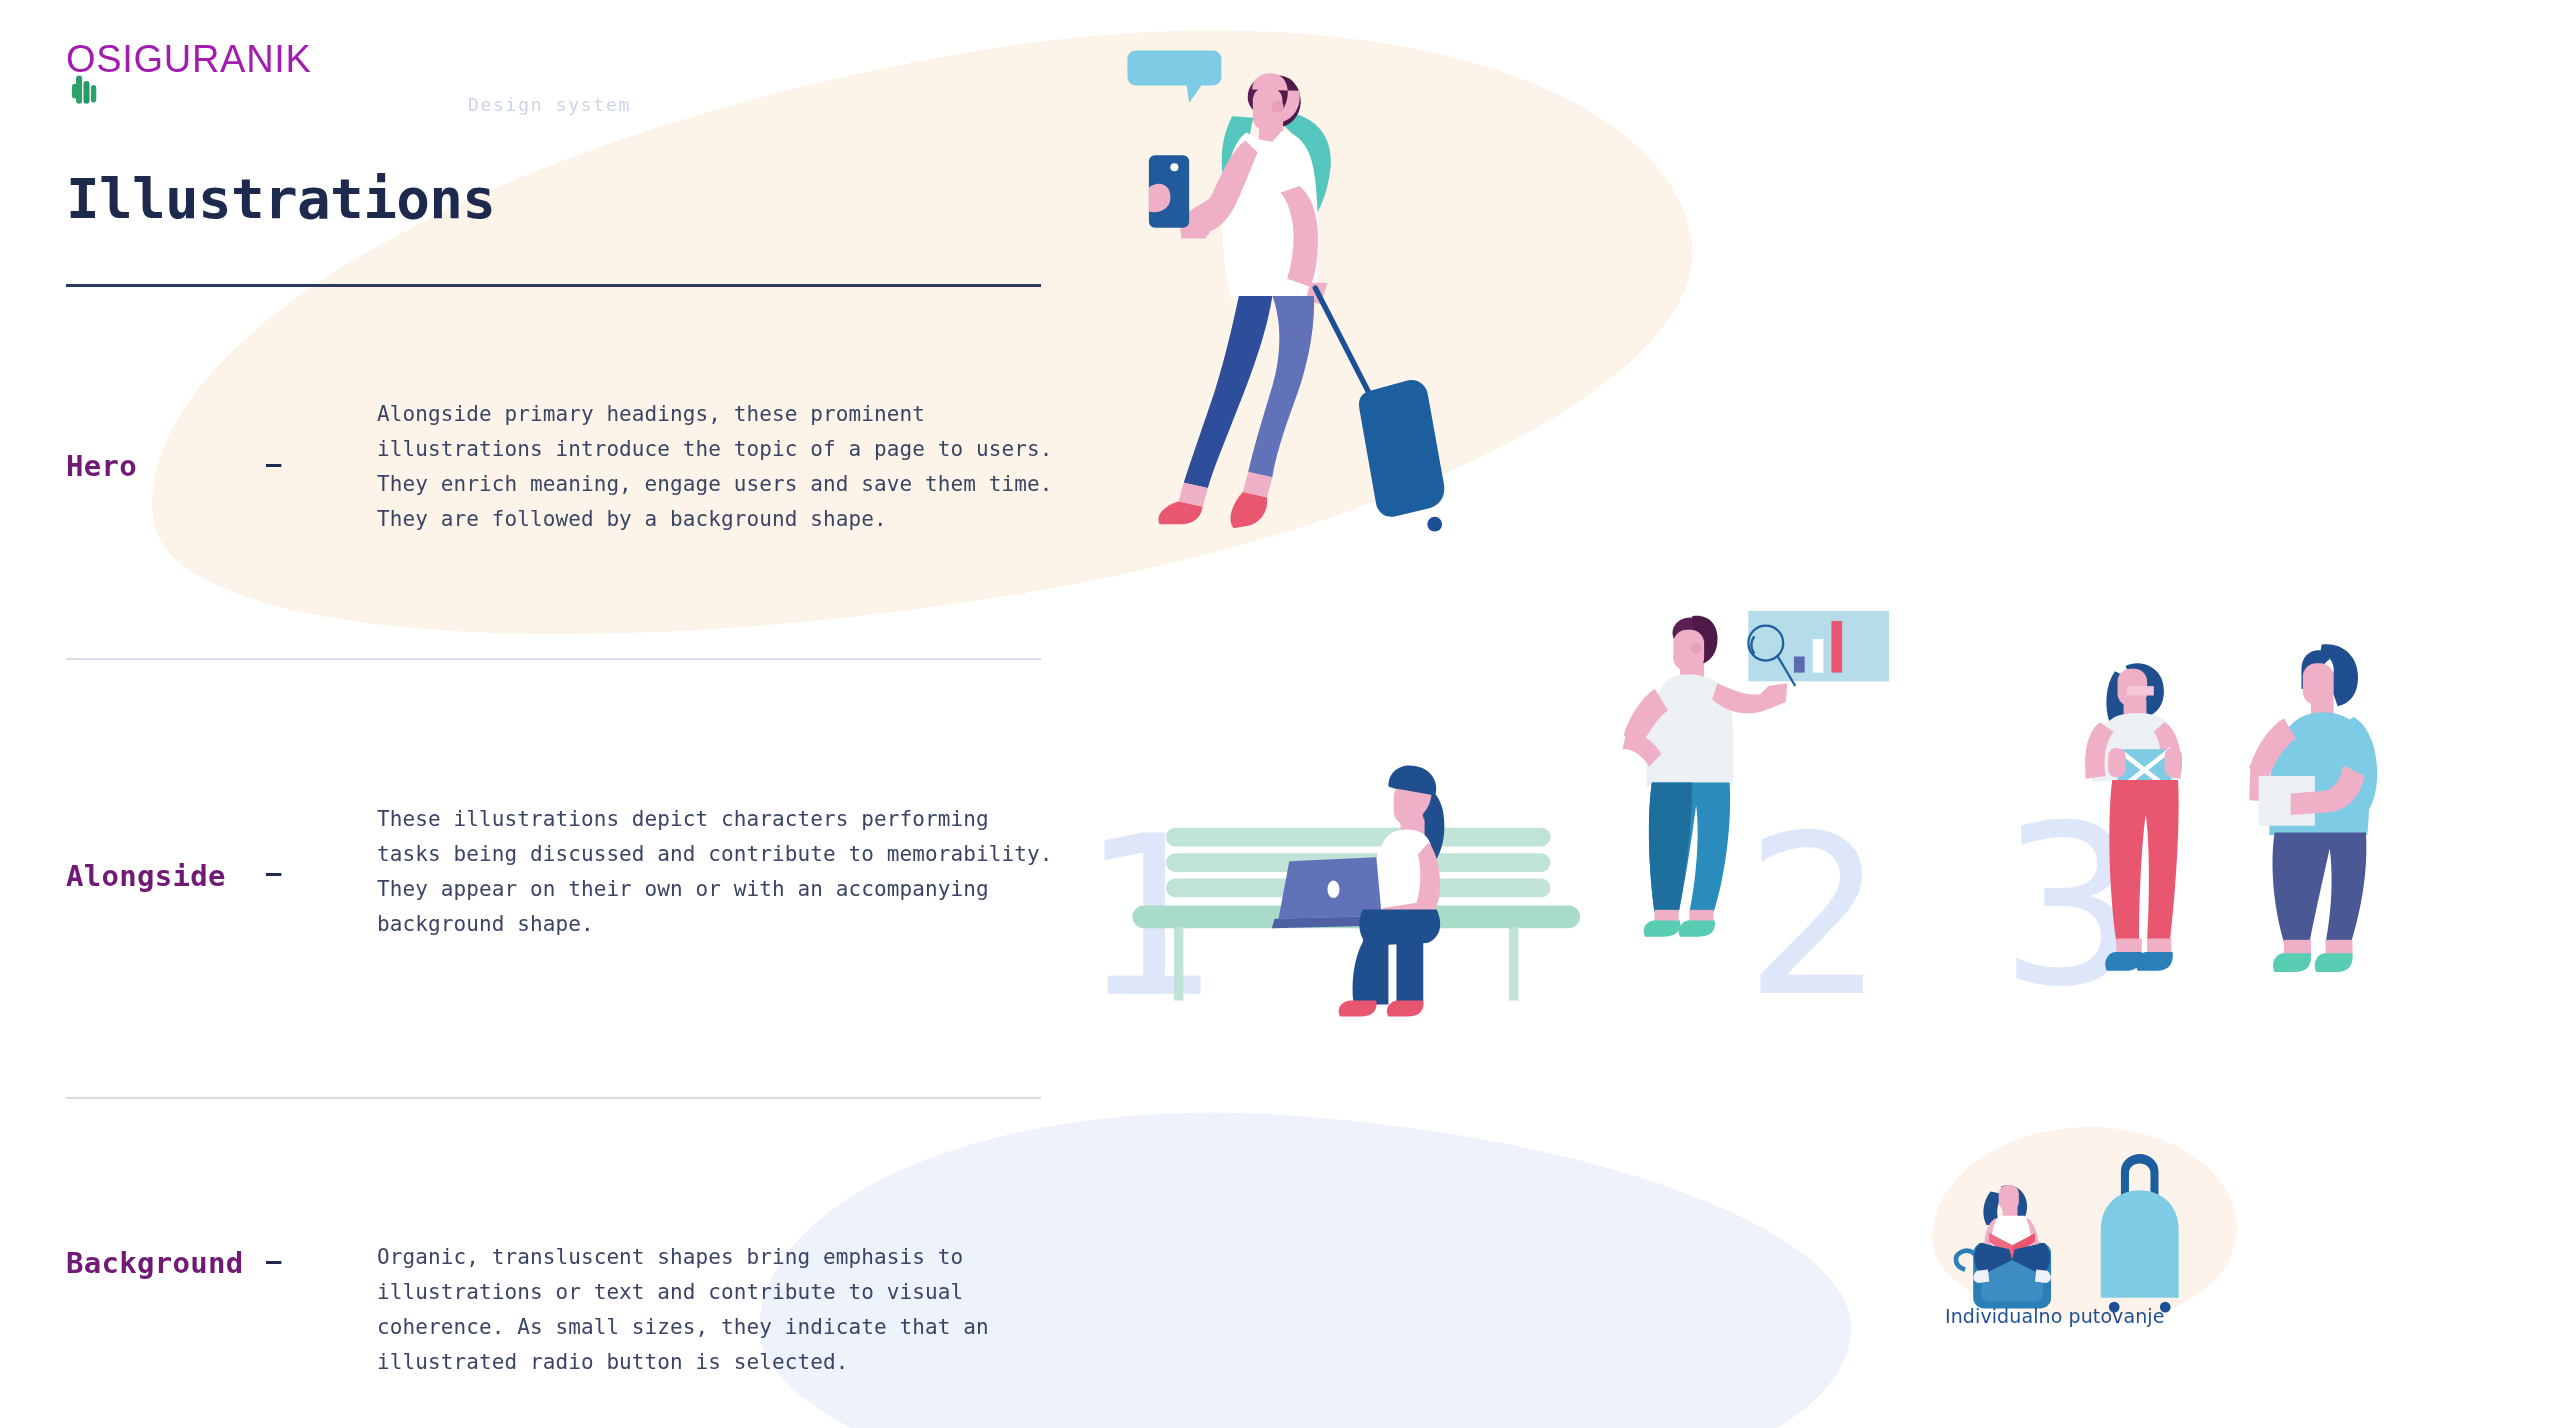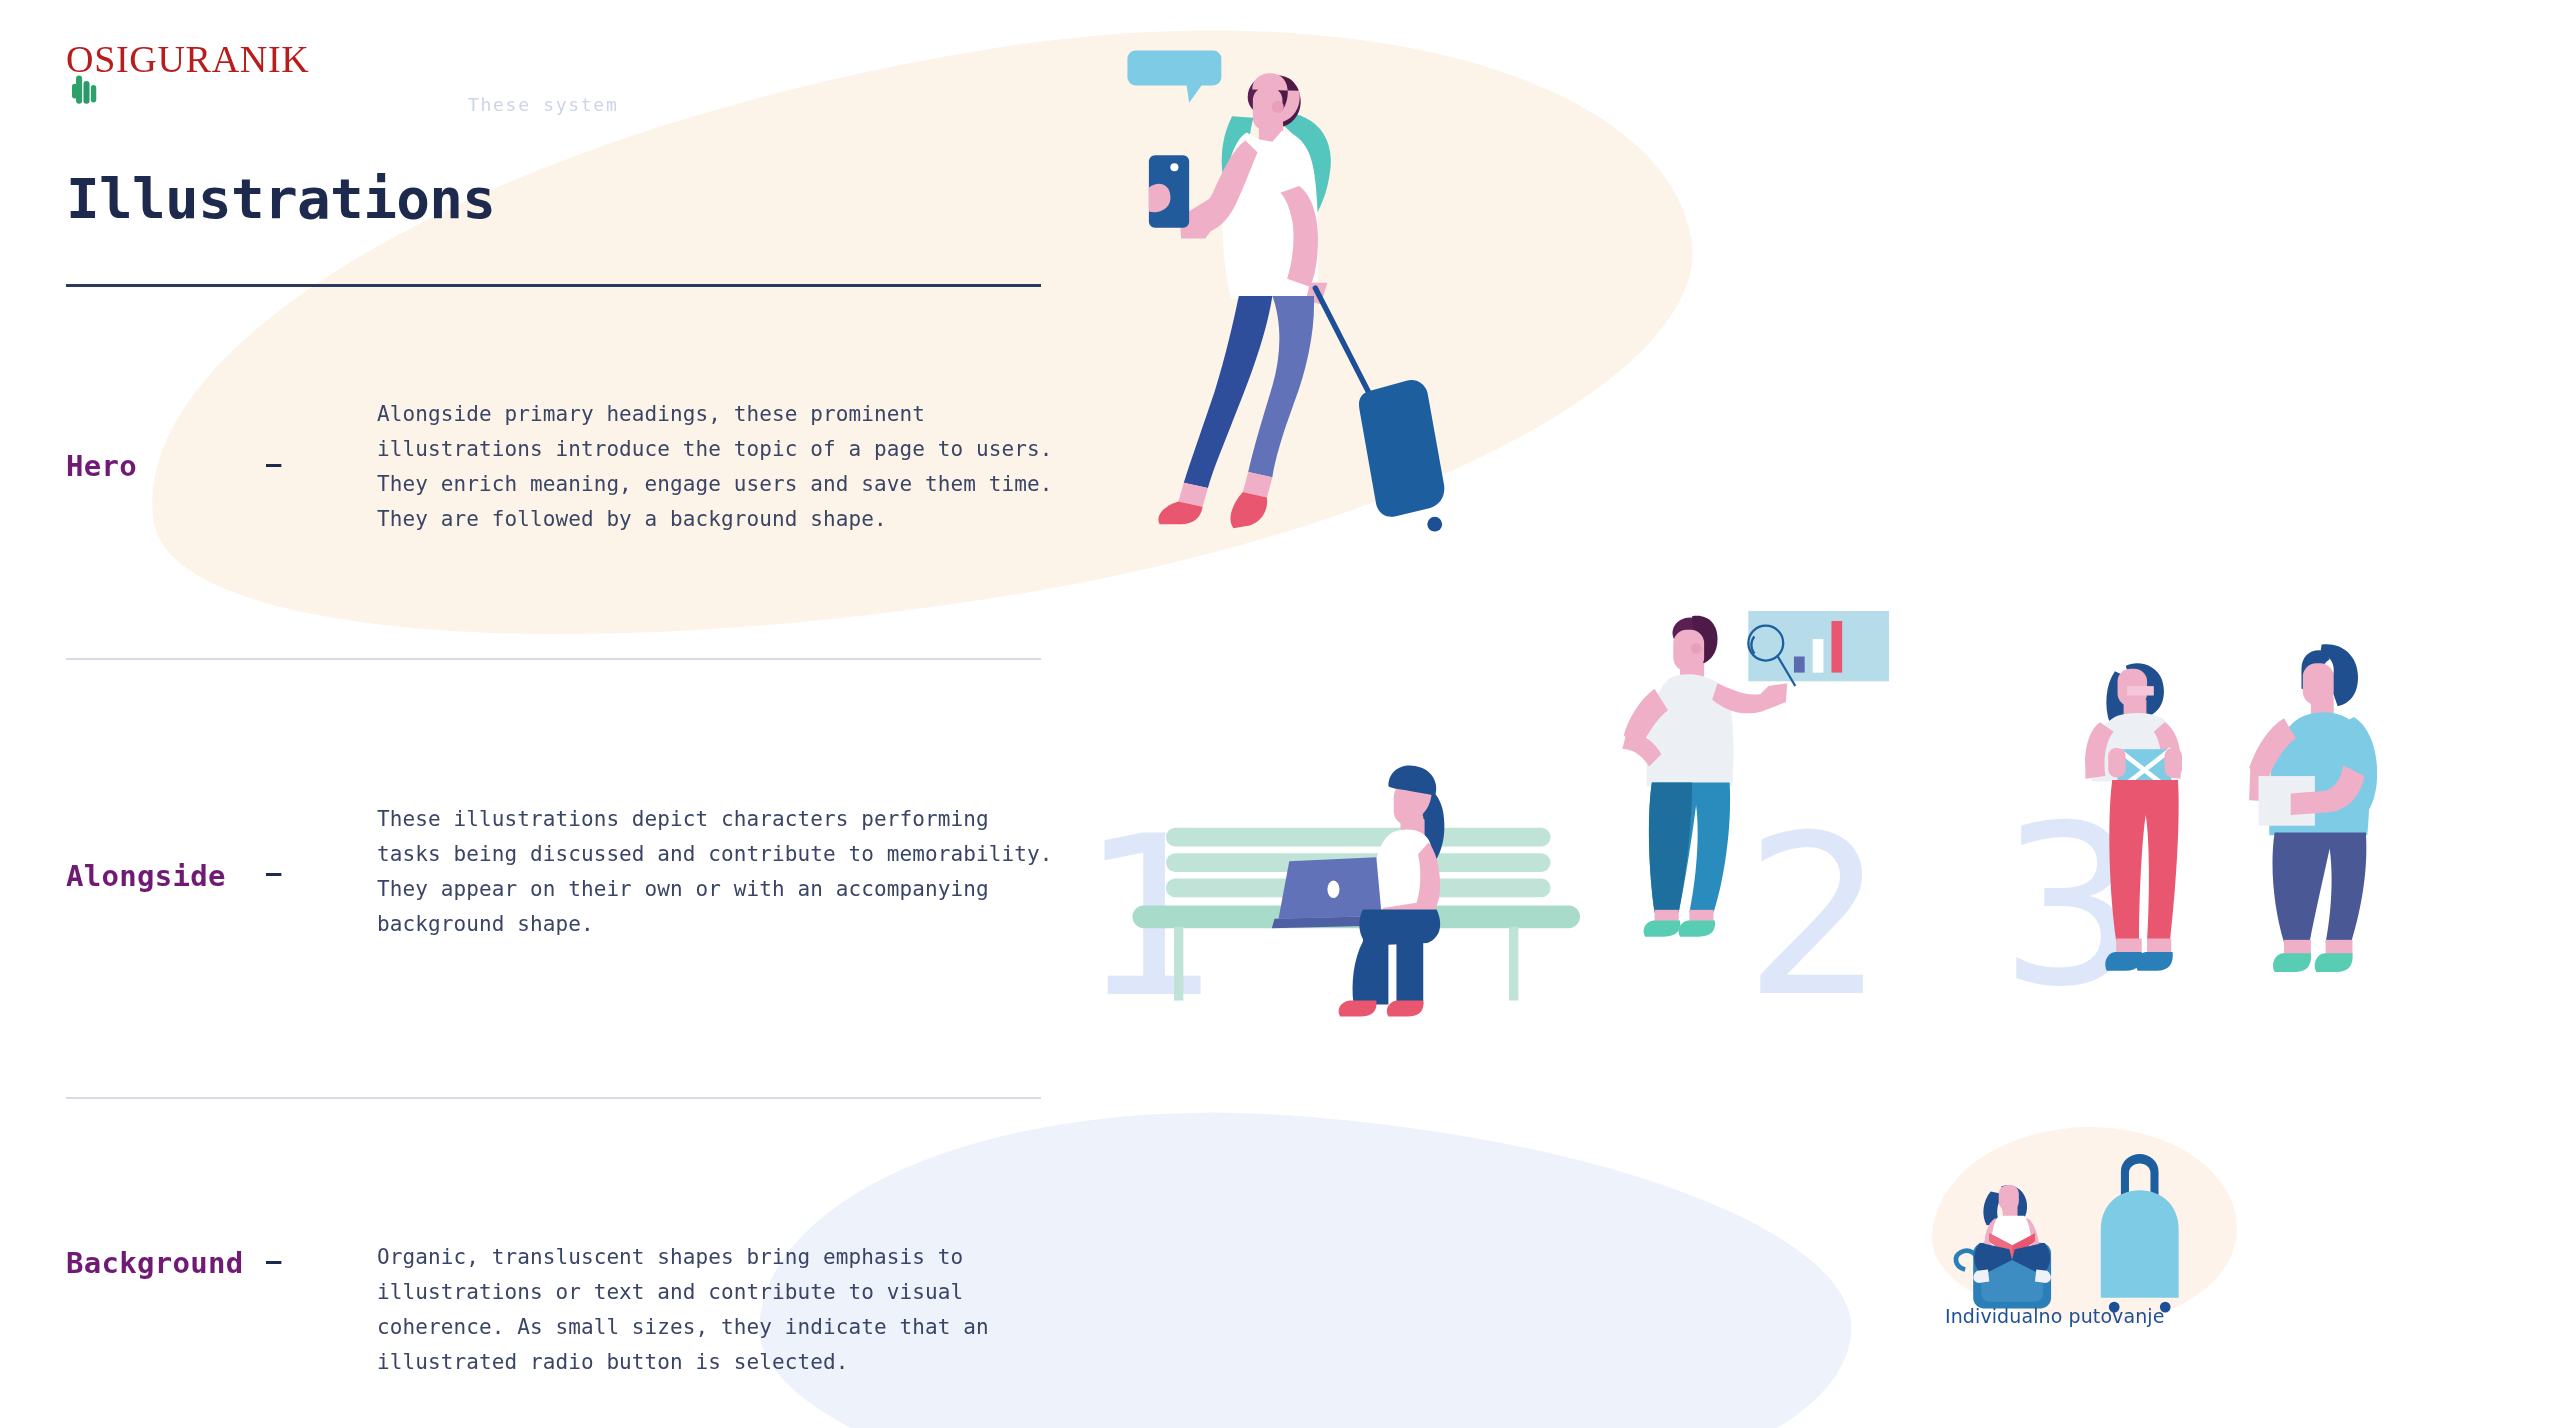--- a/index.html
+++ b/index.html
@@ -29,23 +29,23 @@
   #blob-cream-badge{
     left:1932px; top:1127px; width:305px; height:195px;
     background:#fdf3ea;
     border-radius:52% 48% 44% 56% / 57% 52% 48% 43%;
   }
 
   
   #header{ position:absolute; left:66px; top:40px; height:47px; }
   #logo-wrap{ position:relative; display:inline-block; vertical-align:top; }
   #logo-text{
-    font-family:Liberation Serif, serif;
+    font-family:Liberation Sans, sans-serif;
     font-size:38px; font-weight:400; letter-spacing:0.7px;
-    color:#b91c1c; line-height:38px; white-space:nowrap;
+    color:#a21caf; line-height:38px; white-space:nowrap;
   }
   #cactus-icon{ position:absolute; left:6px; top:25.5px; width:31px; height:38px; }
   #design-system-label{
     position:absolute; left:402px; top:54px;
     font-size:18px; color:#ccd4e8; letter-spacing:1.7px; white-space:nowrap;
   }
 
   
   #page-title{
     position:absolute; left:66px; top:171px;
@@ -106,21 +106,21 @@
 <div id="header">
   <div id="logo-wrap">
     <div id="logo-text">OSIGURANIK</div>
     <svg id="cactus-icon" viewBox="0 0 46 56">
       <rect x="6" y="14" width="9" height="42" rx="4.5" fill="#2da169"></rect>
       <rect x="0" y="26" width="8" height="22" rx="4" fill="#2da169"></rect>
       <rect x="17" y="22" width="9" height="34" rx="4.5" fill="#29996a"></rect>
       <rect x="28" y="28" width="8" height="26" rx="4" fill="#2da169"></rect>
     </svg>
   </div>
-  <div id="design-system-label">These system</div>
+  <div id="design-system-label">Design system</div>
 </div>
 
 <h1 id="page-title">Illustrations</h1>
 <div id="title-rule"></div>
 
 <div class="row-label" id="label-hero">Hero</div>
 <div class="row-dash" id="dash-hero">—</div>
 <div class="row-body" id="body-hero">Alongside primary headings, these prominent illustrations introduce the topic of a page to users. They enrich meaning, engage users and save them time. They are followed by a background shape.</div>
 
 <div class="illus" id="illus-hero">

